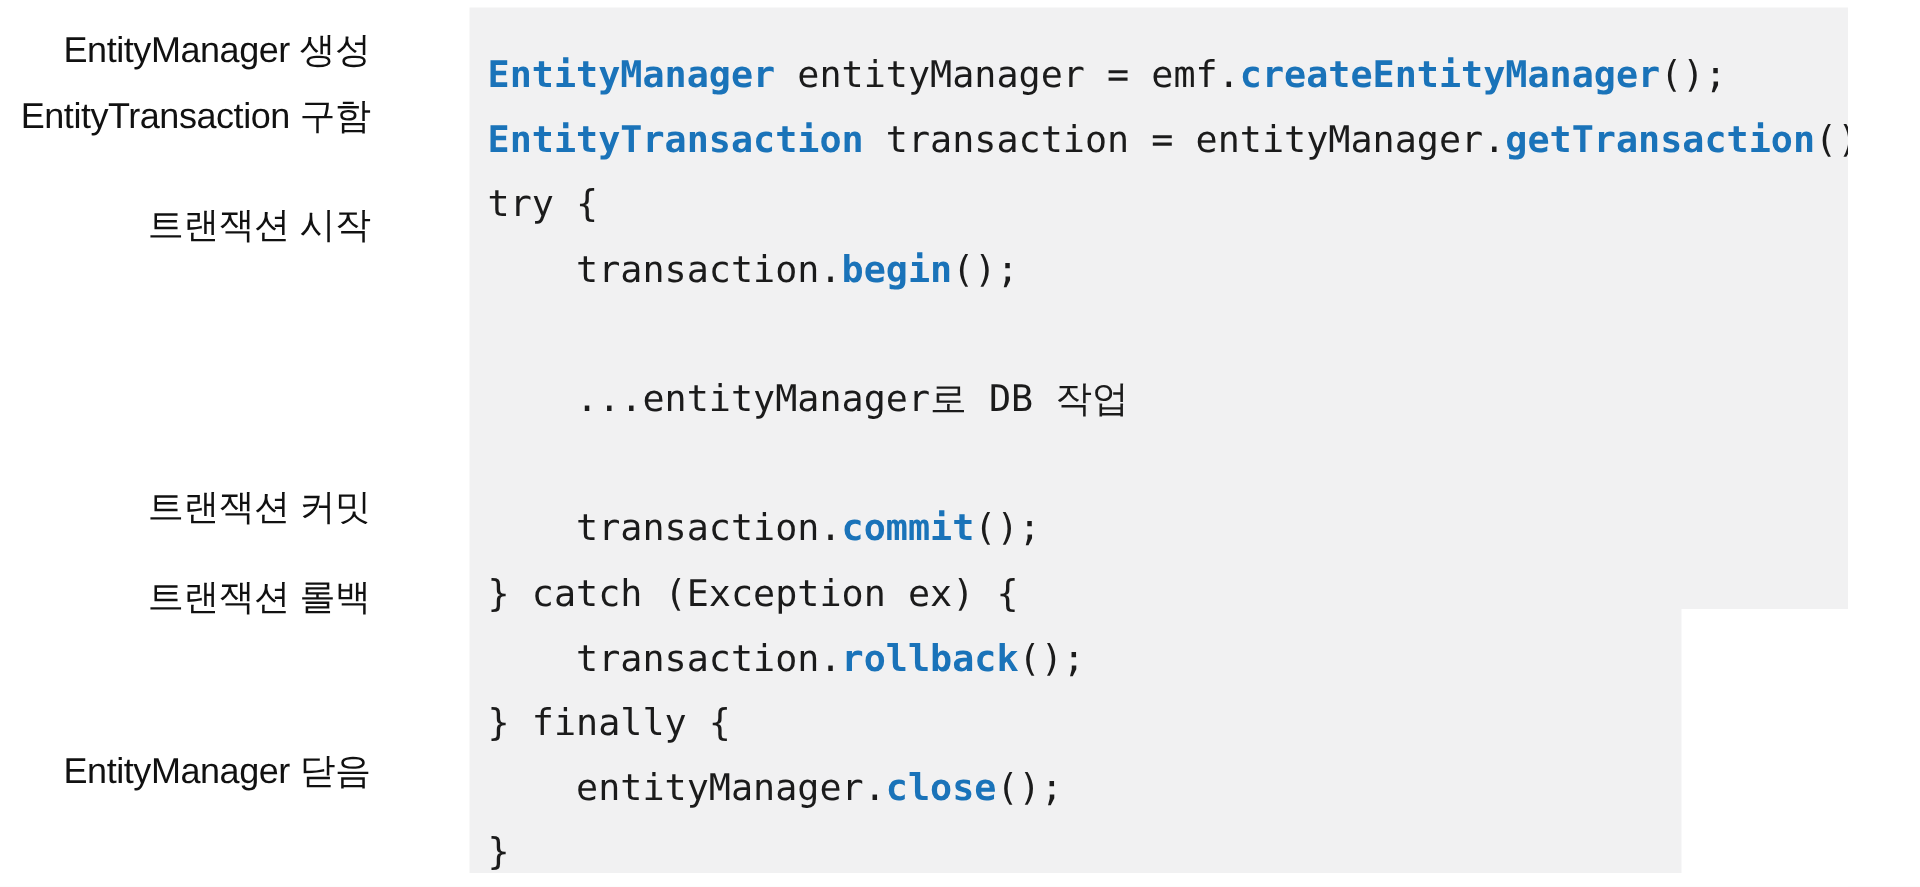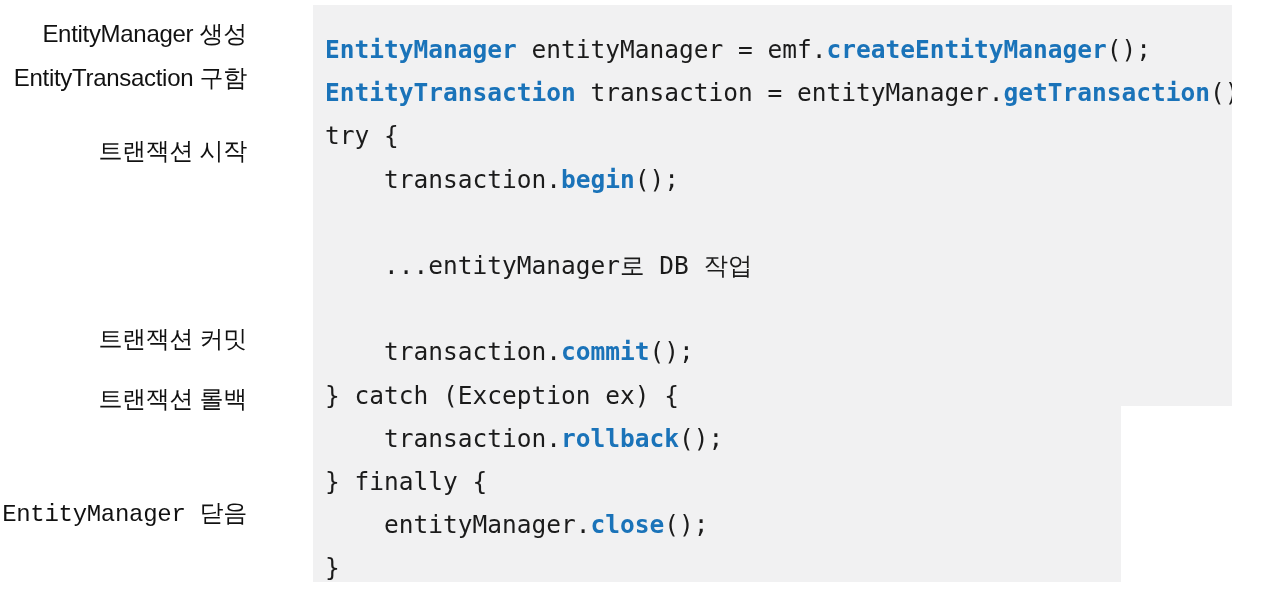--- a/index.html
+++ b/index.html
@@ -31,21 +31,21 @@
     font-size: 24px;
     line-height: 30px;
     color: var(--annotation-text);
     letter-spacing: -0.3px;
   }
   .ann-1 { top: 19px; }
   .ann-2 { top: 63px; margin-left: 43px; }
   .ann-3 { top: 136px; }
   .ann-4 { top: 324px; }
   .ann-5 { top: 384px; }
-  .ann-6 { top: 500px; font-family: Liberation Mono, monospace; }
+  .ann-6 { top: 500px; }
 
   
   .code-block {
     position: absolute;
     left: 313px;
     top: 5px;
     width: 967px;
     height: 577px;
     background: var(--code-background);
   }

